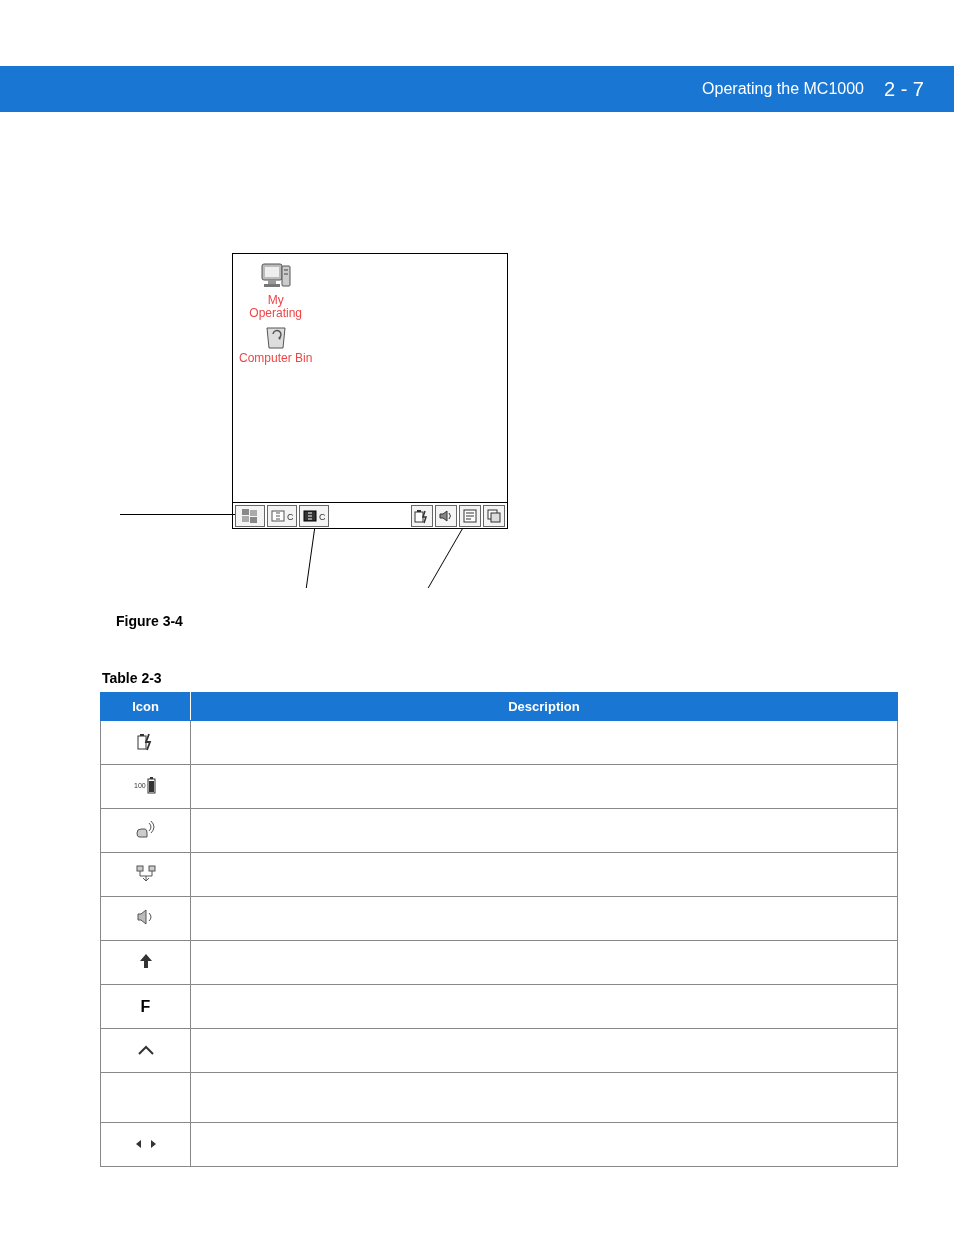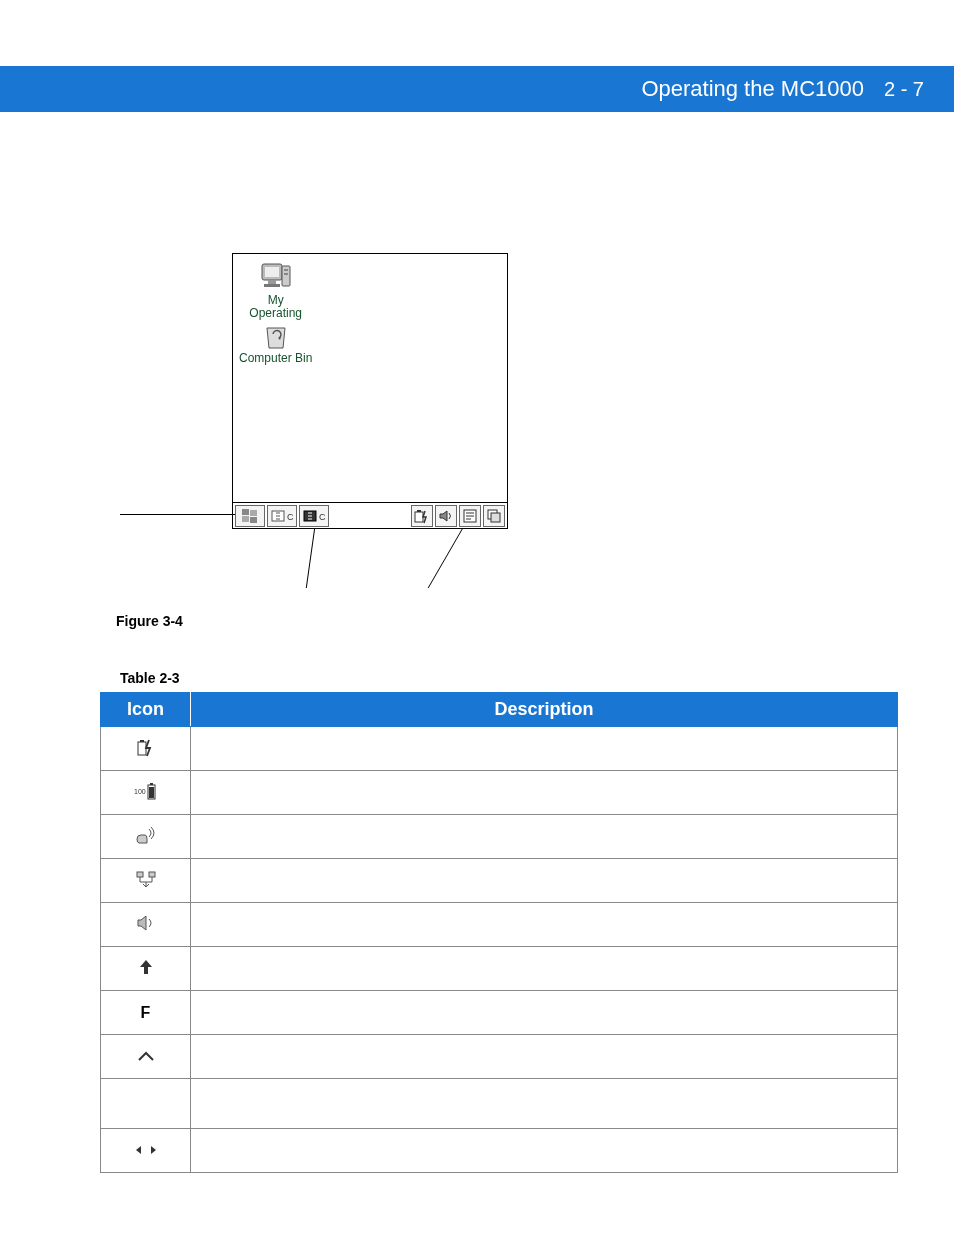--- a/index.html
+++ b/index.html
@@ -3,48 +3,48 @@
 <meta charset="utf-8">
 <style>
   * { box-sizing: border-box; margin: 0; padding: 0; }
   html, body { width: 954px; height: 1235px; font-family: Arial, Helvetica, sans-serif; background: #fff; }
   .page { width: 954px; height: 1235px; position: relative; }
   .header-bar {
     position: absolute; top: 66px; left: 0; width: 954px; height: 46px;
     background: #1976d2; display: flex; align-items: center; justify-content: flex-end;
     padding-right: 30px; color: #fff;
   }
-  .header-title { font-size: 22px; font-weight: 400; margin-right: 20px; }
+  .header-title { font-size: 16px; font-weight: 400; margin-right: 20px; }
   .header-page { font-size: 20px; font-weight: 400; }
 
   .figure-area {
     position: absolute; top: 253px; left: 232px; width: 276px; height: 276px;
     border: 1px solid #000;
   }
   .desktop { position: absolute; top: 6px; left: 6px; display: flex; flex-direction: column; align-items: center; gap: 2px; }
-  .desktop .icon-block { display: flex; flex-direction: column; align-items: center; font-size: 12px; color: #14532d; }
+  .desktop .icon-block { display: flex; flex-direction: column; align-items: center; font-size: 12px; color: #ef4444; }
   .desktop .icon-block span { text-align: center; line-height: 1.1; }
   .taskbar {
     position: absolute; bottom: 0; left: 0; width: 100%; height: 26px;
     border-top: 1px solid #000; display: flex; align-items: center;
   }
   .tb-left { display: flex; gap: 2px; padding-left: 2px; }
   .tb-right { margin-left: auto; display: flex; gap: 2px; padding-right: 2px; }
   .tb-btn { width: 30px; height: 22px; border: 1px solid #666; display: flex; align-items: center; justify-content: center; font-size: 13px; background: #f4f4f4; }
   .tb-btn.narrow { width: 22px; }
 
   .callout-line1 { position: absolute; top: 528px; left: 310px; width: 20px; height: 60px; border-left: 1px solid #000; transform: skewX(-8deg); }
   .callout-line2 { position: absolute; top: 528px; left: 445px; width: 40px; height: 60px; border-left: 1px solid #000; transform: skewX(-30deg); }
   .hline { position: absolute; top: 514px; left: 120px; width: 115px; border-top: 1px solid #000; }
 
   .figure-label { position: absolute; top: 613px; left: 116px; font-size: 14px; font-weight: bold; }
-  .table-label { position: absolute; top: 670px; left: 120px; font-size: 14px; font-weight: bold; }
+  .table-label { position: absolute; top: 670px; left: 102px; font-size: 14px; font-weight: bold; }
 
   .icon-table { position: absolute; top: 692px; left: 100px; width: 798px; border-collapse: collapse; }
-  .icon-table th { background: #1976d2; color: #fff; font-size: 18px; font-weight: bold; padding: 6px 4px; border: 1px solid #1976d2; }
+  .icon-table th { background: #1976d2; color: #fff; font-size: 13px; font-weight: bold; padding: 6px 4px; border: 1px solid #1976d2; }
   .icon-table th.icon-col { width: 90px; border-right: 1px solid #fff; }
   .icon-table td { border: 1px solid #888; height: 44px; text-align: center; vertical-align: middle; font-size: 14px; }
   .icon-table td.desc { text-align: left; padding-left: 10px; }
   .icon-table td.tall { height: 50px; }
 
   
   svg { display: block; }
   .cell-icon { display: inline-flex; align-items: center; justify-content: center; }
 </style>
 </head>

